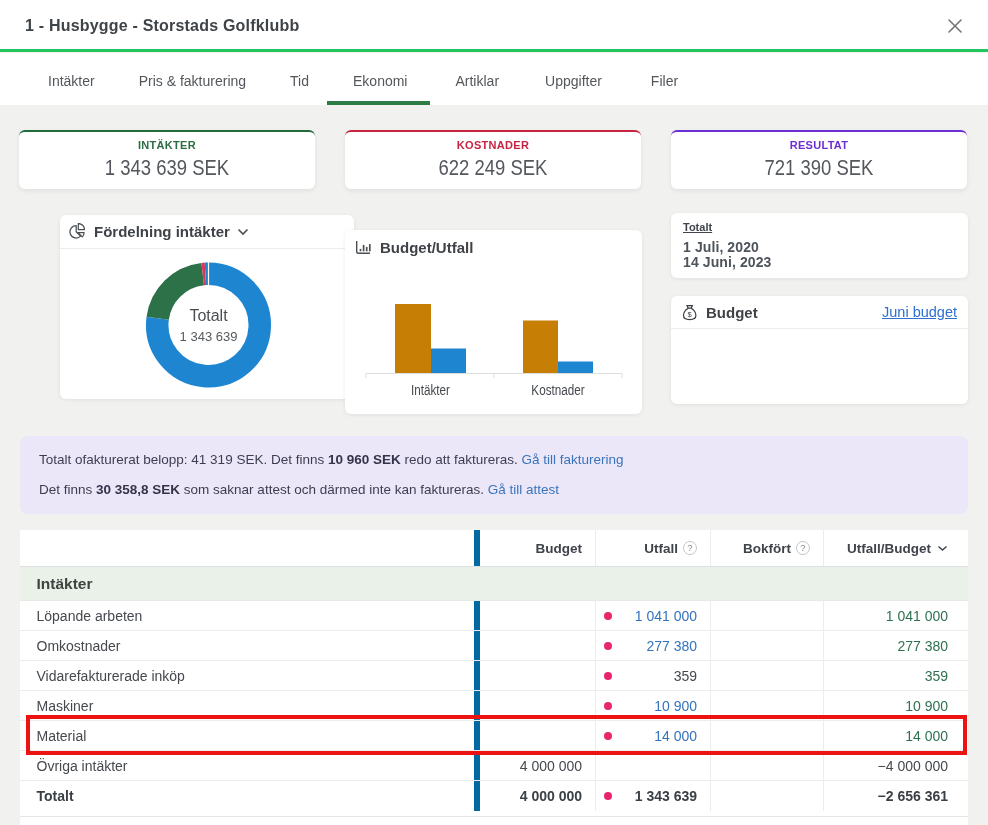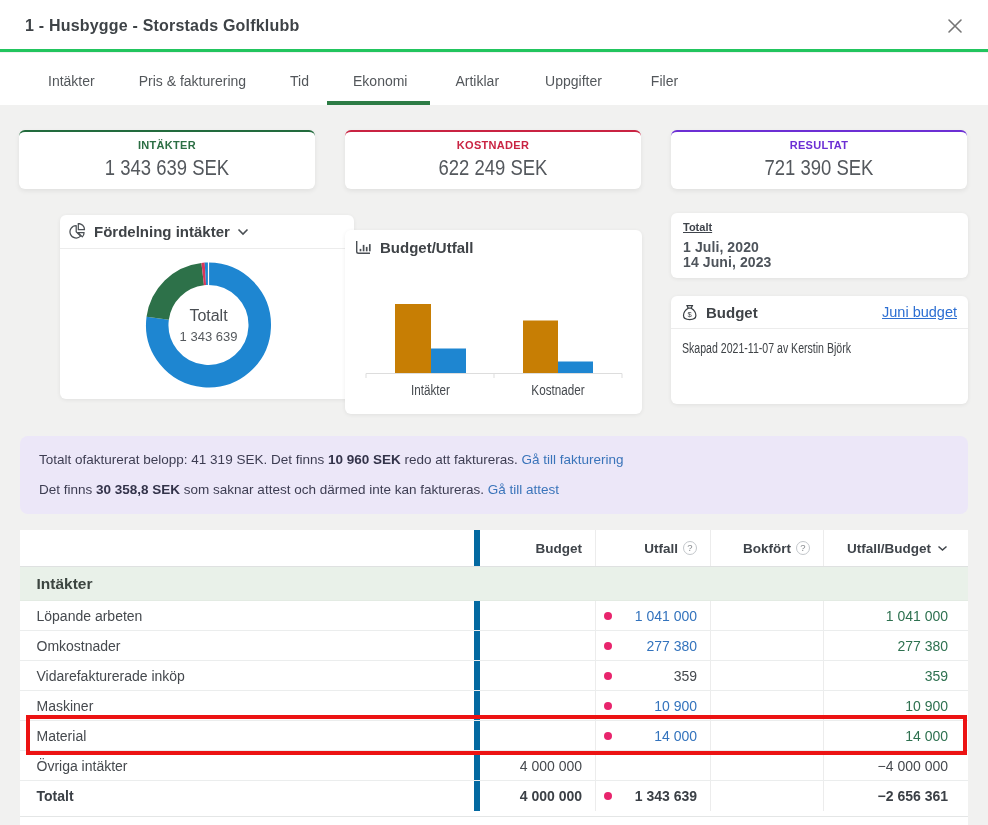--- a/index.html
+++ b/index.html
@@ -165,21 +165,20 @@
 <div class="card budcard">
   <div class="budhead">
     <svg width="16" height="17" viewBox="0 0 16 17" fill="none" stroke="#3a3f44" stroke-width="1.2">
       <path d="M6.2 4.2 L5 1.6 L10.4 1.6 L9.2 4.2"></path>
       <path d="M6.2 4.2 C2.8 6.2 1.5 9.2 1.5 11.6 C1.5 14.4 4 15.6 7.7 15.6 C11.4 15.6 13.9 14.4 13.9 11.6 C13.9 9.2 12.6 6.2 9.2 4.2 Z"></path>
       <text x="7.7" y="12.6" text-anchor="middle" font-size="7.5" stroke="none" fill="#3a3f44">$</text>
     </svg>
     <span class="bt">Budget</span>
     <span class="link">Juni budget</span>
   </div>
-  <div class="budbody"><span>Skapad 2021-11-07 av Kerstin Björk</span></div>
 </div>
 
 <div class="banner">
   <div class="row">Totalt ofakturerat belopp: 41 319 SEK. Det finns <b>10 960 SEK</b> redo att faktureras. <a>Gå till fakturering</a></div>
   <div class="row">Det finns <b>30 358,8 SEK</b> som saknar attest och därmed inte kan faktureras. <a>Gå till attest</a></div>
 </div>
 
 <div class="tablewrap">
   <div class="trow thead">
     <div class="c0"></div>

